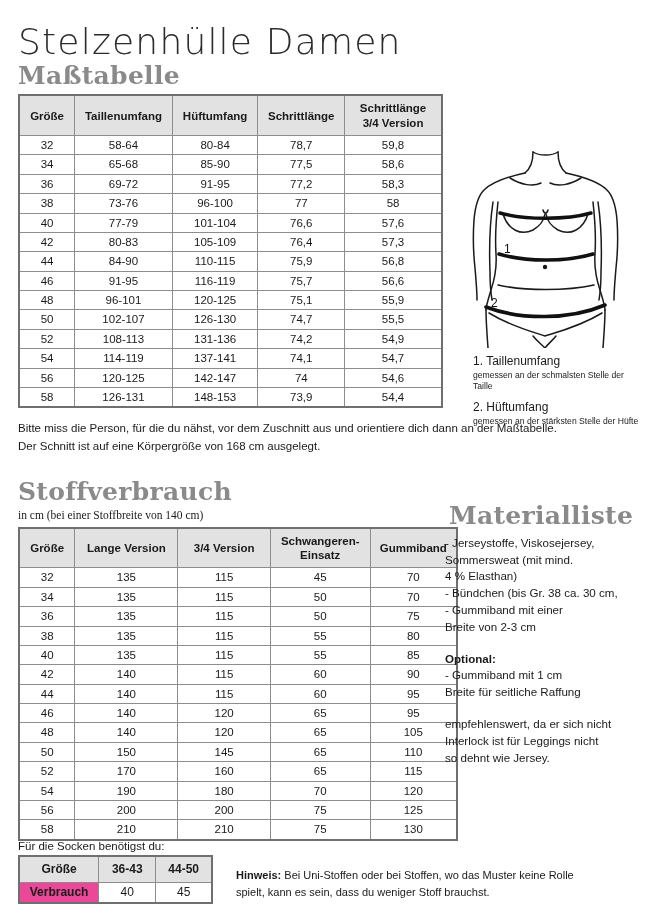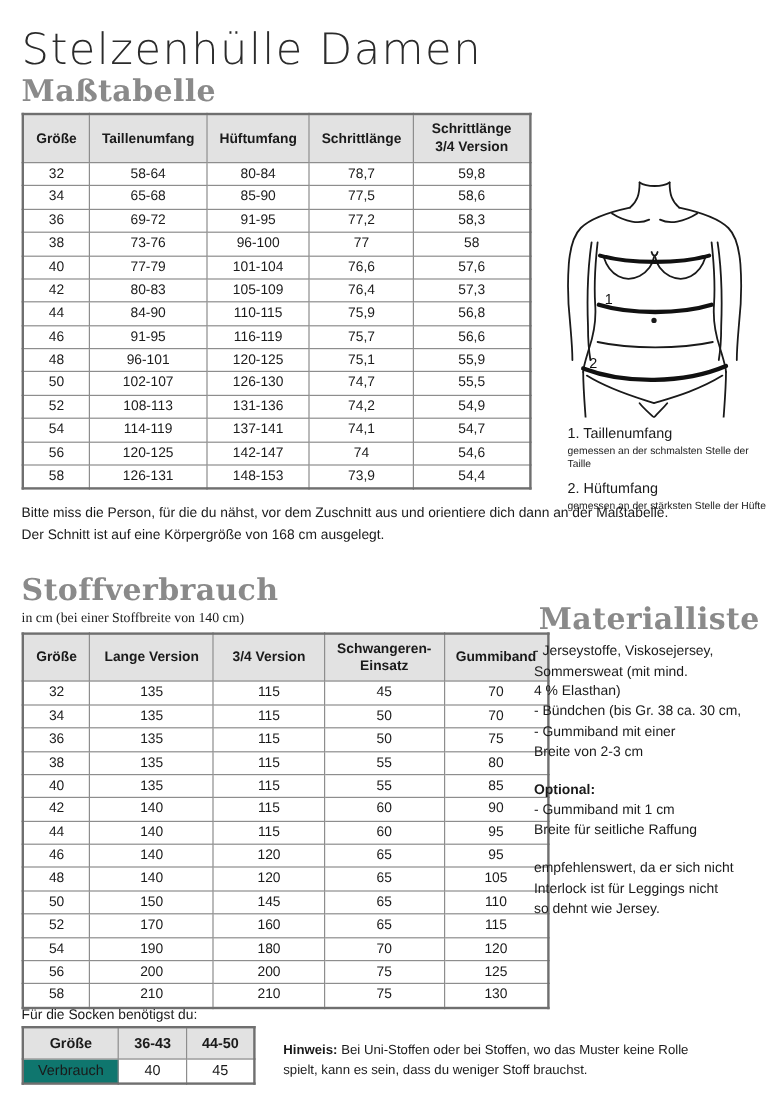--- a/index.html
+++ b/index.html
@@ -79,21 +79,21 @@
   #fabric-table colgroup col:nth-child(2) { width: 104px; }
   #fabric-table colgroup col:nth-child(3) { width: 93px; }
   #fabric-table colgroup col:nth-child(4) { width: 100px; }
   #fabric-table colgroup col:nth-child(5) { width: 87px; }
 
   
   #socks-table { width: 195px; margin: 3px 0 0 4px; font-size: 12px; }
   #socks-table colgroup col:nth-child(1) { width: 80px; }
   #socks-table colgroup col:nth-child(2) { width: 58px; }
   #socks-table colgroup col:nth-child(3) { width: 57px; }
-  #socks-table td.rowhead { background: #0f766e; }
+  #socks-table td.rowhead { background: #ec4899; font-weight: bold; }
   #socks-table tbody td { height: 20px; }
   #socks-table thead th { height: 20px; }
 
   
   .note-para {
     font-size: 11.5px;
     line-height: 1.55;
     margin: 12px 0 0 4px;
     color: #1a1a1a;
     max-width: 560px;

